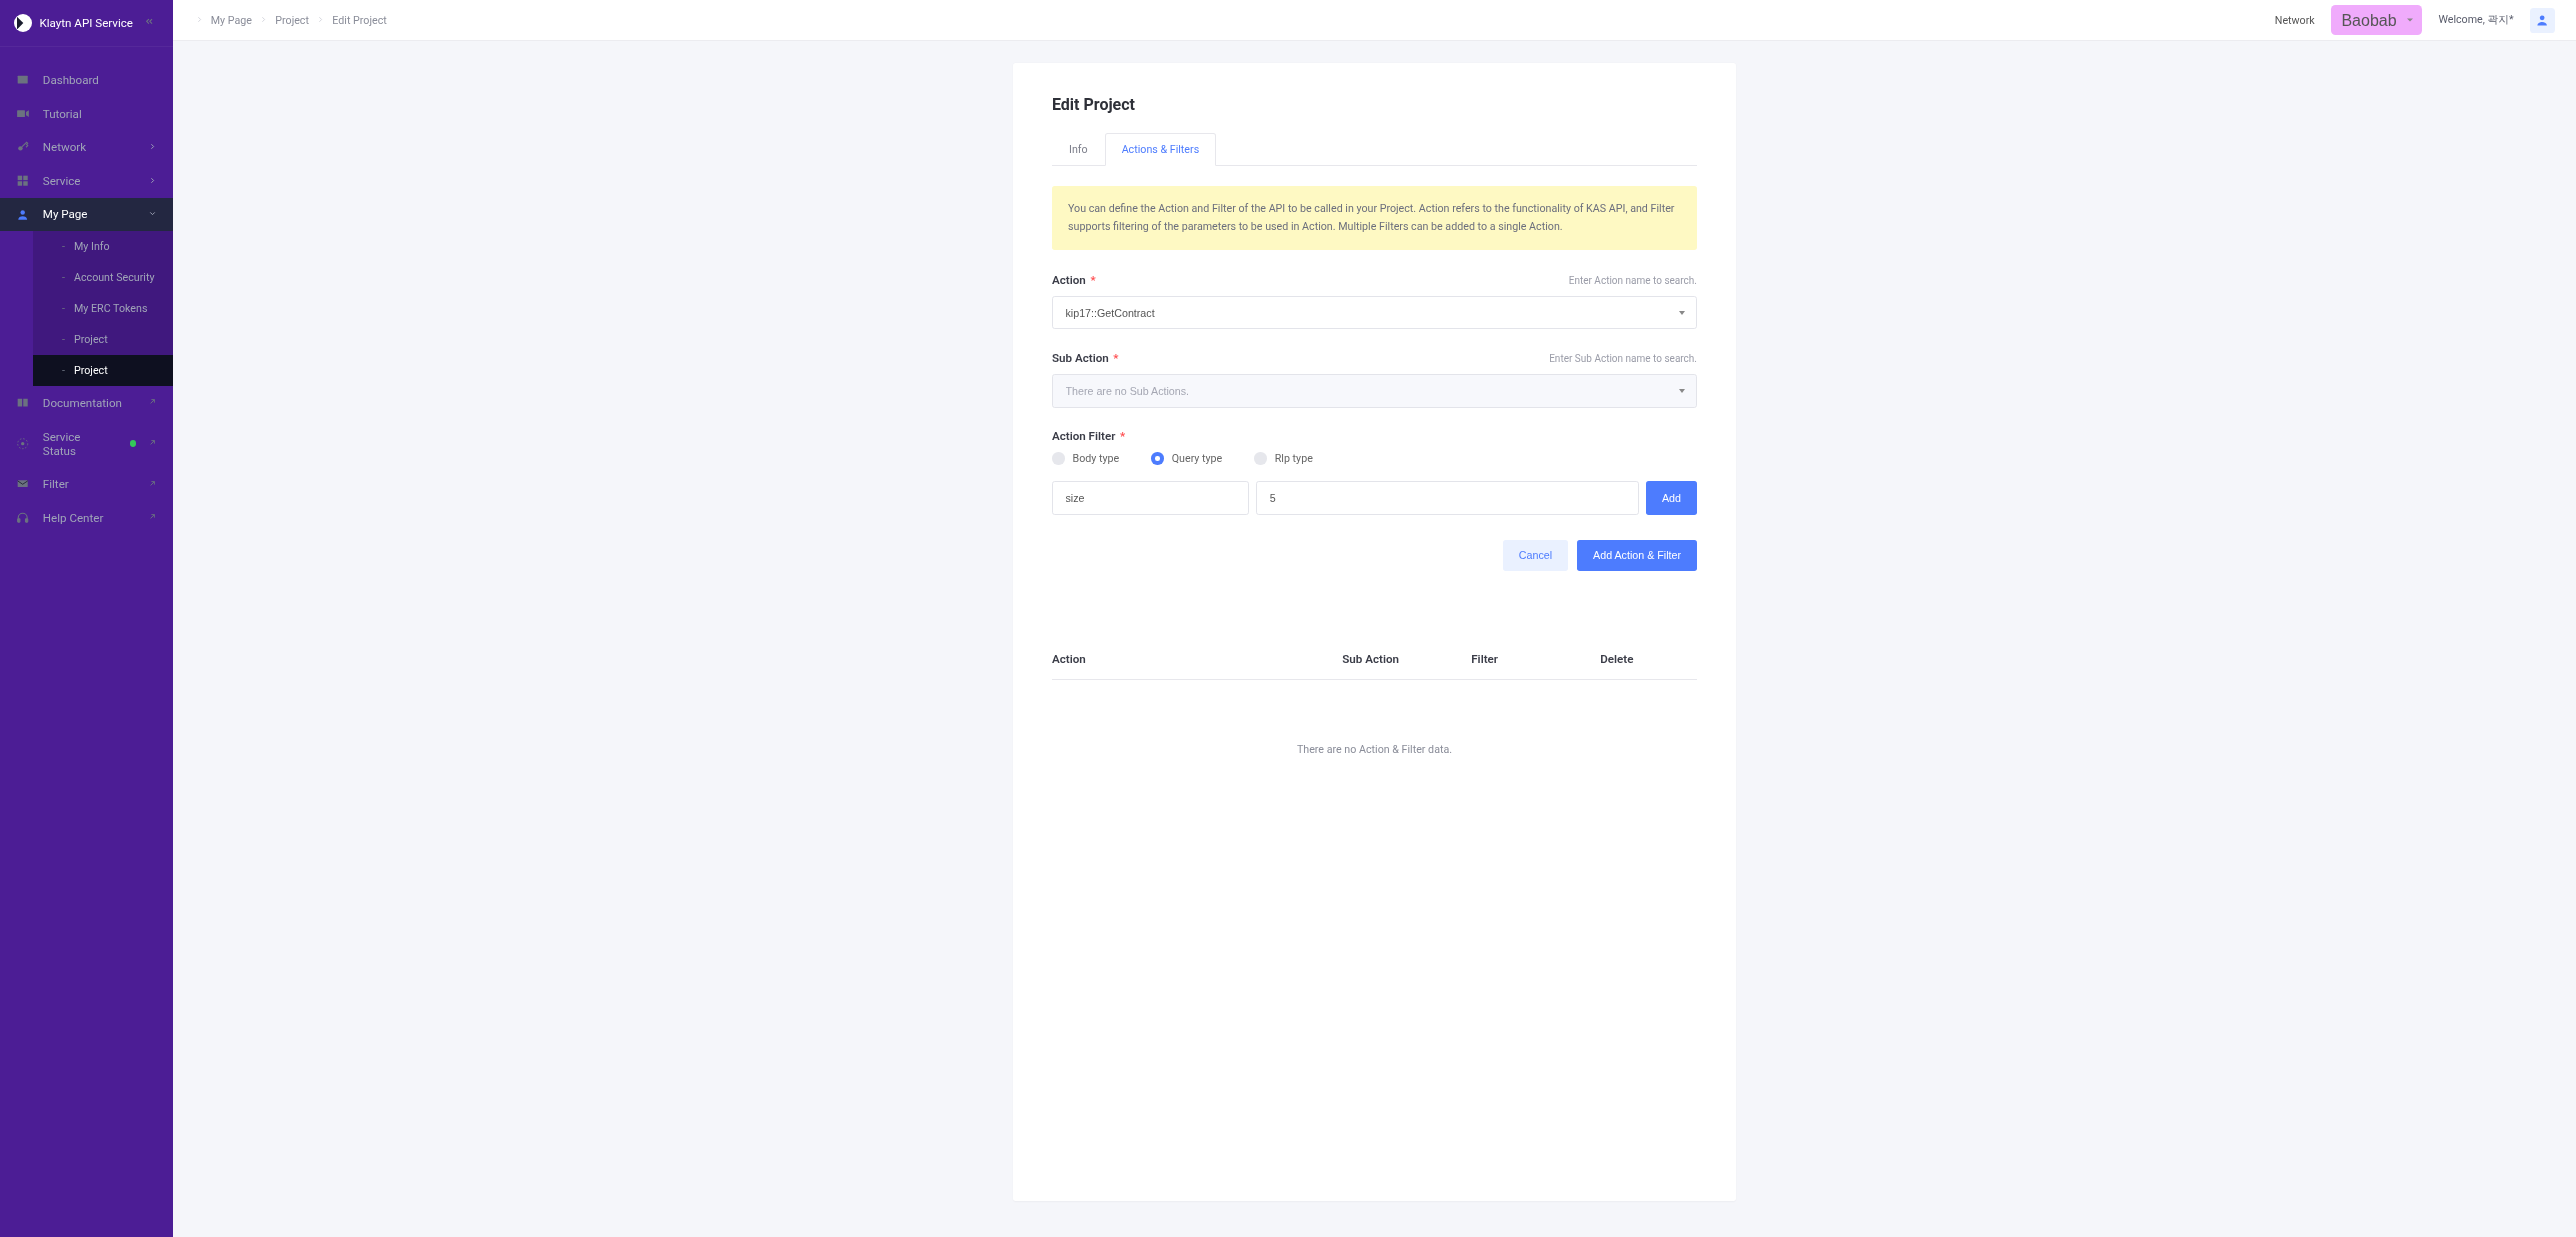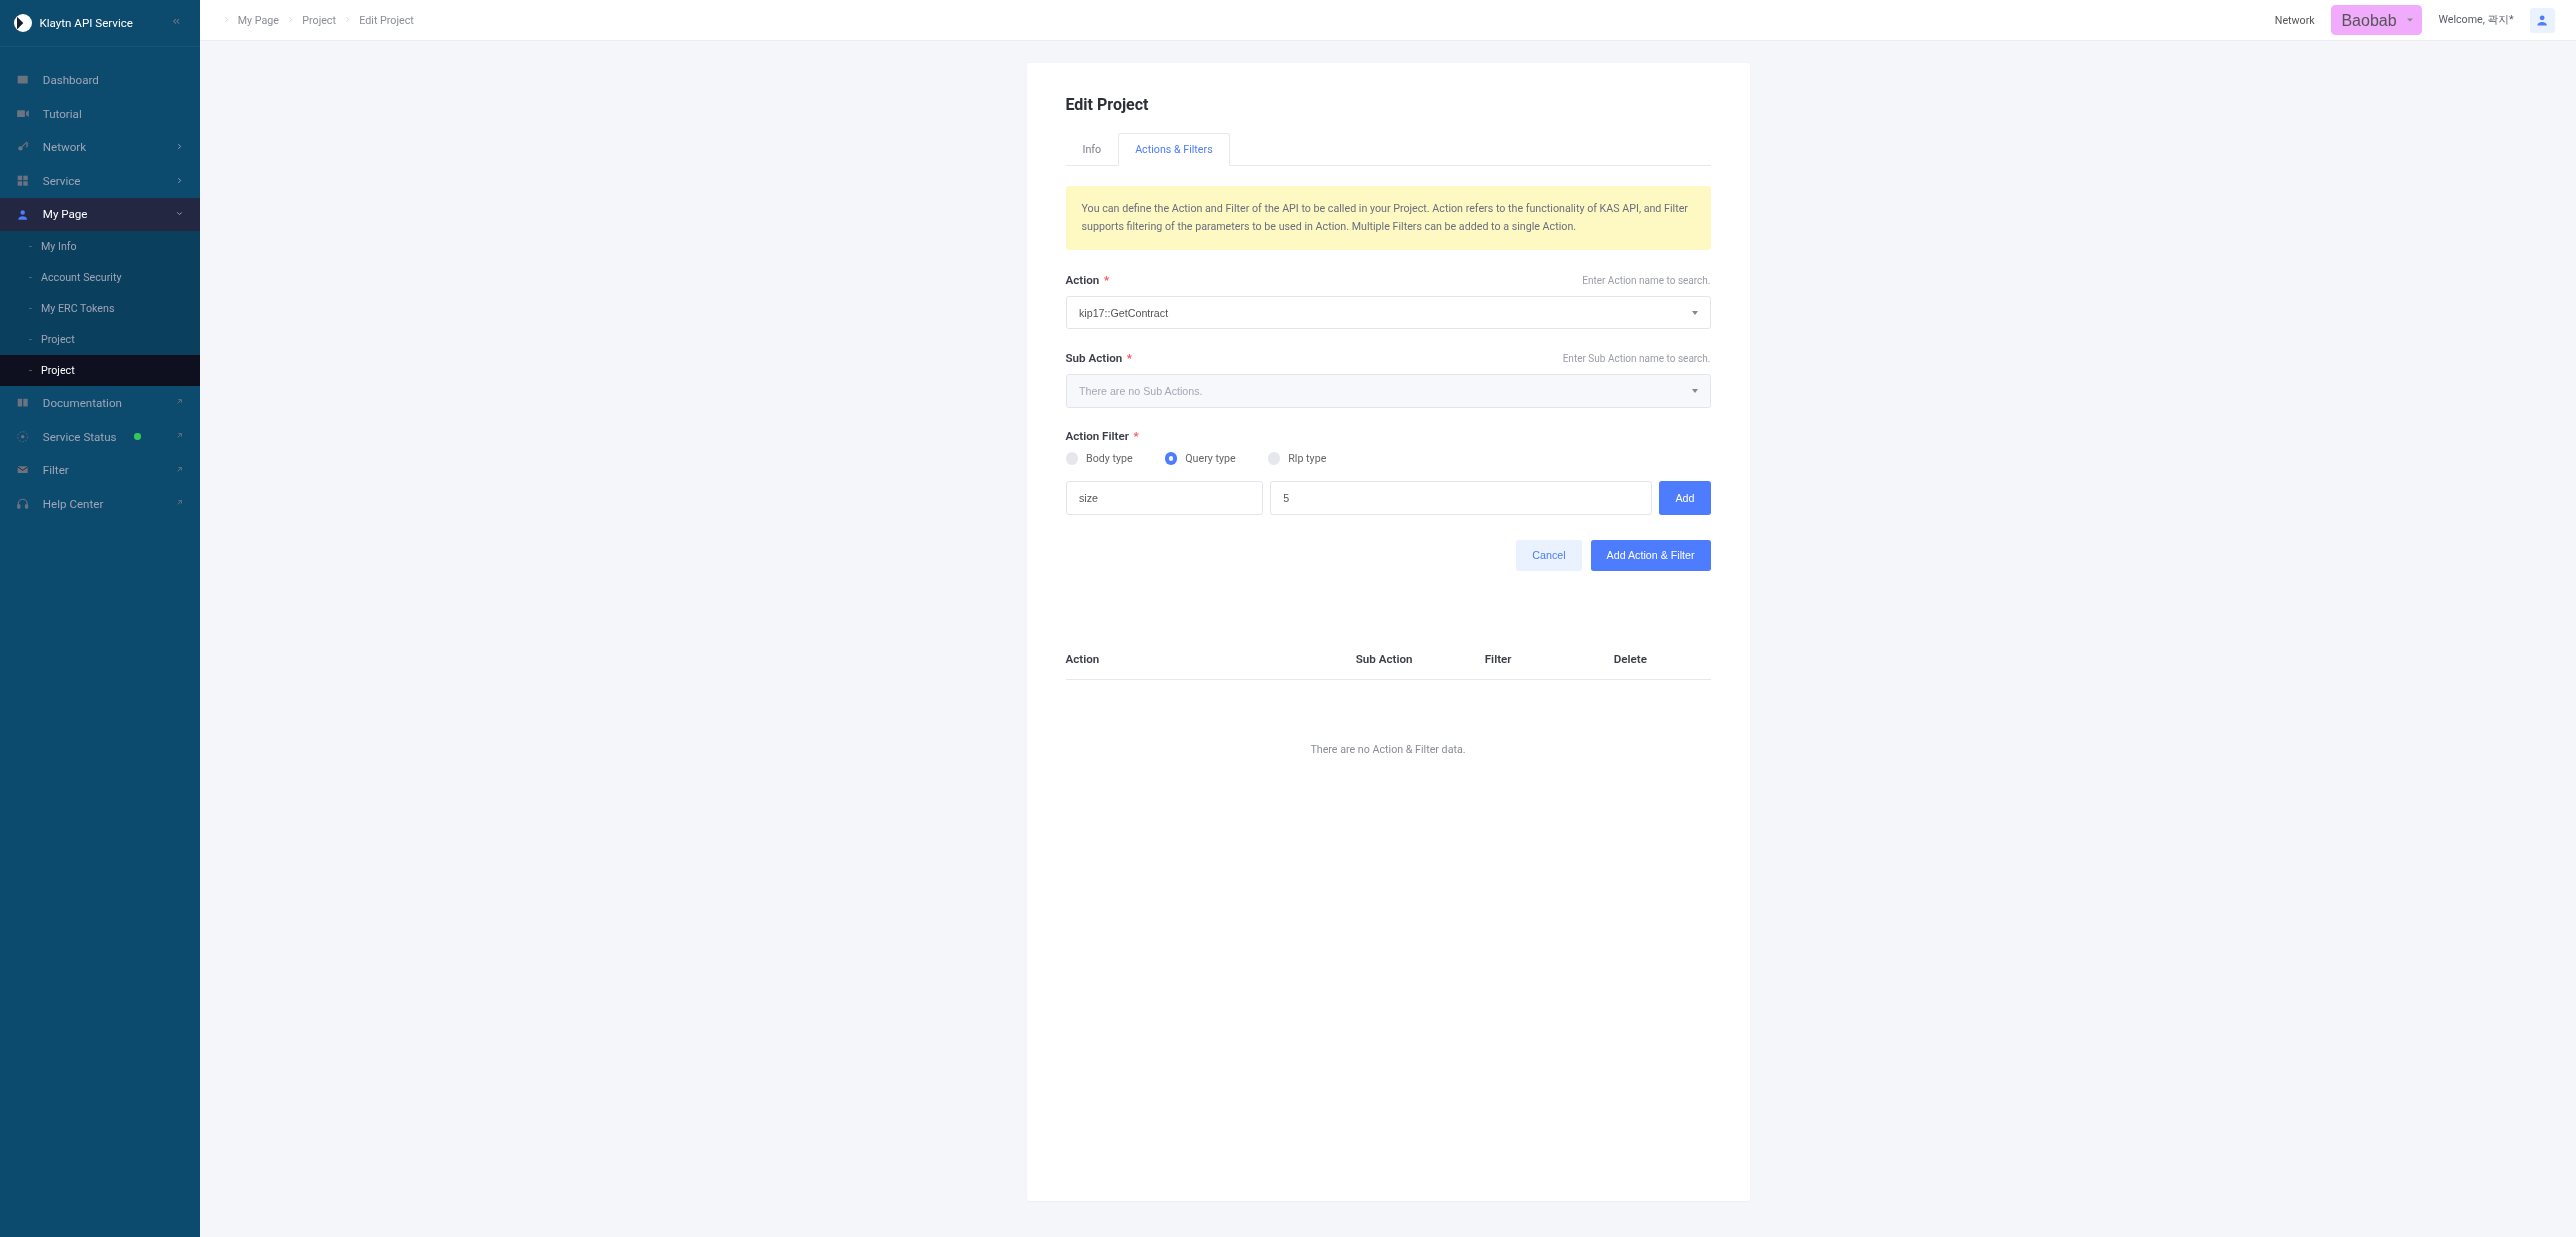--- a/index.html
+++ b/index.html
@@ -1,32 +1,32 @@
 <!DOCTYPE html>
 <html style="font-size:14.3px"><head>
 <meta charset="utf-8">
 <style>
 * { margin: 0; padding: 0; box-sizing: border-box; }
 body { font-family: -apple-system, BlinkMacSystemFont, "Segoe UI", Roboto, sans-serif; background: #f5f6fa; color: #333; font-size: 11.6px; }
 .app { display: flex; height: 100vh; }
 
 
-.sidebar { width: 200px; background: #0c4a6e; color: #a0a5b8; display: flex; flex-direction: column; flex-shrink: 0; }
+.sidebar { width: 173px; background: #4c1d95; color: #a0a5b8; display: flex; flex-direction: column; flex-shrink: 0; }
 .sidebar-header { display: flex; align-items: center; padding: 12.5px 14.3px; gap: 7.2px; border-bottom: 0.9px solid rgba(255,255,255,0.05); }
 .logo-icon { width: 18px; height: 18px; background: #fff; border-radius: 50%; position: relative; flex-shrink: 0; }
 .logo-icon::before { content:''; position:absolute; inset:2.7px; background:#1a1d2e; clip-path: polygon(0 0,50% 50%,0 100%); }
 .logo-text { color: #fff; font-size: 11.6px; font-weight: 400; }
 .collapse-btn { margin-left: auto; color: #6b7280; cursor: pointer; padding: 3.6px; }
 .nav { padding-top: 16px; }
 .nav-item { display: flex; align-items: center; padding: 9.8px 16px; gap: 12.5px; cursor: pointer; font-size: 11.6px; color: #a0a5b8; position: relative; }
 .nav-item.expanded { background: #232741; color: #fff; }
 .nav-item.expanded .nav-icon { color: #4d7cfe; }
 .nav-icon { width: 14.3px; display: flex; align-items: center; justify-content: center; color: #6b7280; flex-shrink: 0; }
 .nav-chevron { margin-left: auto; color: #a0a5b8; }
-.nav-sub { background: rgba(0,0,0,0.15); }
+.nav-sub { background: rgba(0,0,0,0.15); margin-left: 33px; }
 .nav-sub-item { display: flex; align-items: center; padding: 9px 16px 9px 29px; font-size: 10.7px; color: #a0a5b8; cursor: pointer; gap: 9px; }
 .nav-sub-item::before { content:'-'; color:#6b7280; }
 .nav-sub-item.active { background: #0e1020; color: #fff; }
 .ext-icon { margin-left: auto; color: #6b7280; font-size: 9px; }
 .status-dot { width: 6.3px; height: 6.3px; background: #34c759; border-radius: 50%; margin-left: 5.4px; }
 
 
 .main { flex: 1; display: flex; flex-direction: column; overflow: hidden; }
 .topbar { height: 41px; background: #fff; display: flex; align-items: center; padding: 0 21.5px; border-bottom: 0.9px solid #ececf0; }
 .breadcrumb { display: flex; align-items: center; gap: 7.2px; font-size: 10.7px; color: #8a8d99; }

